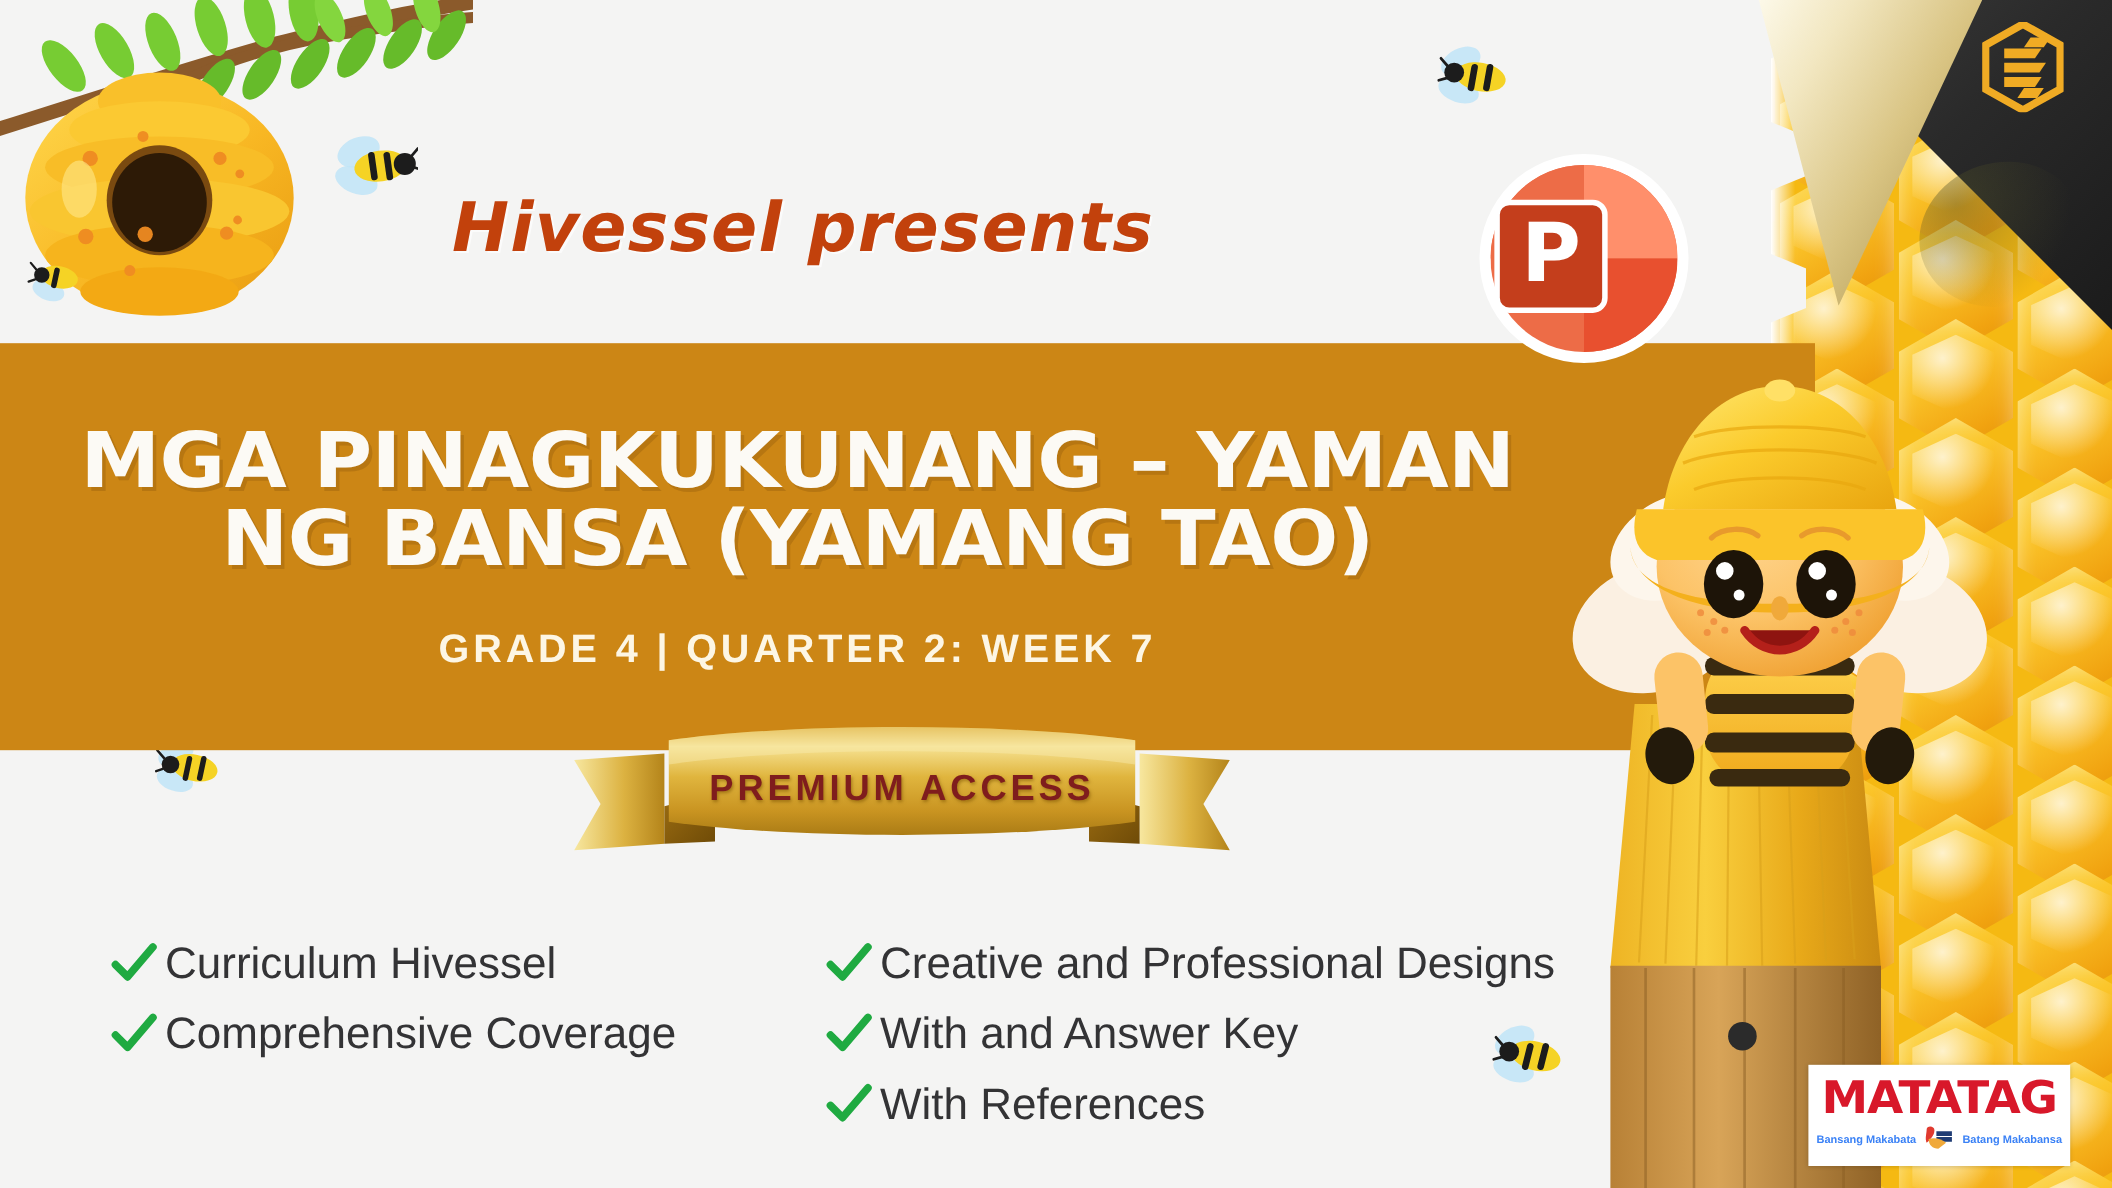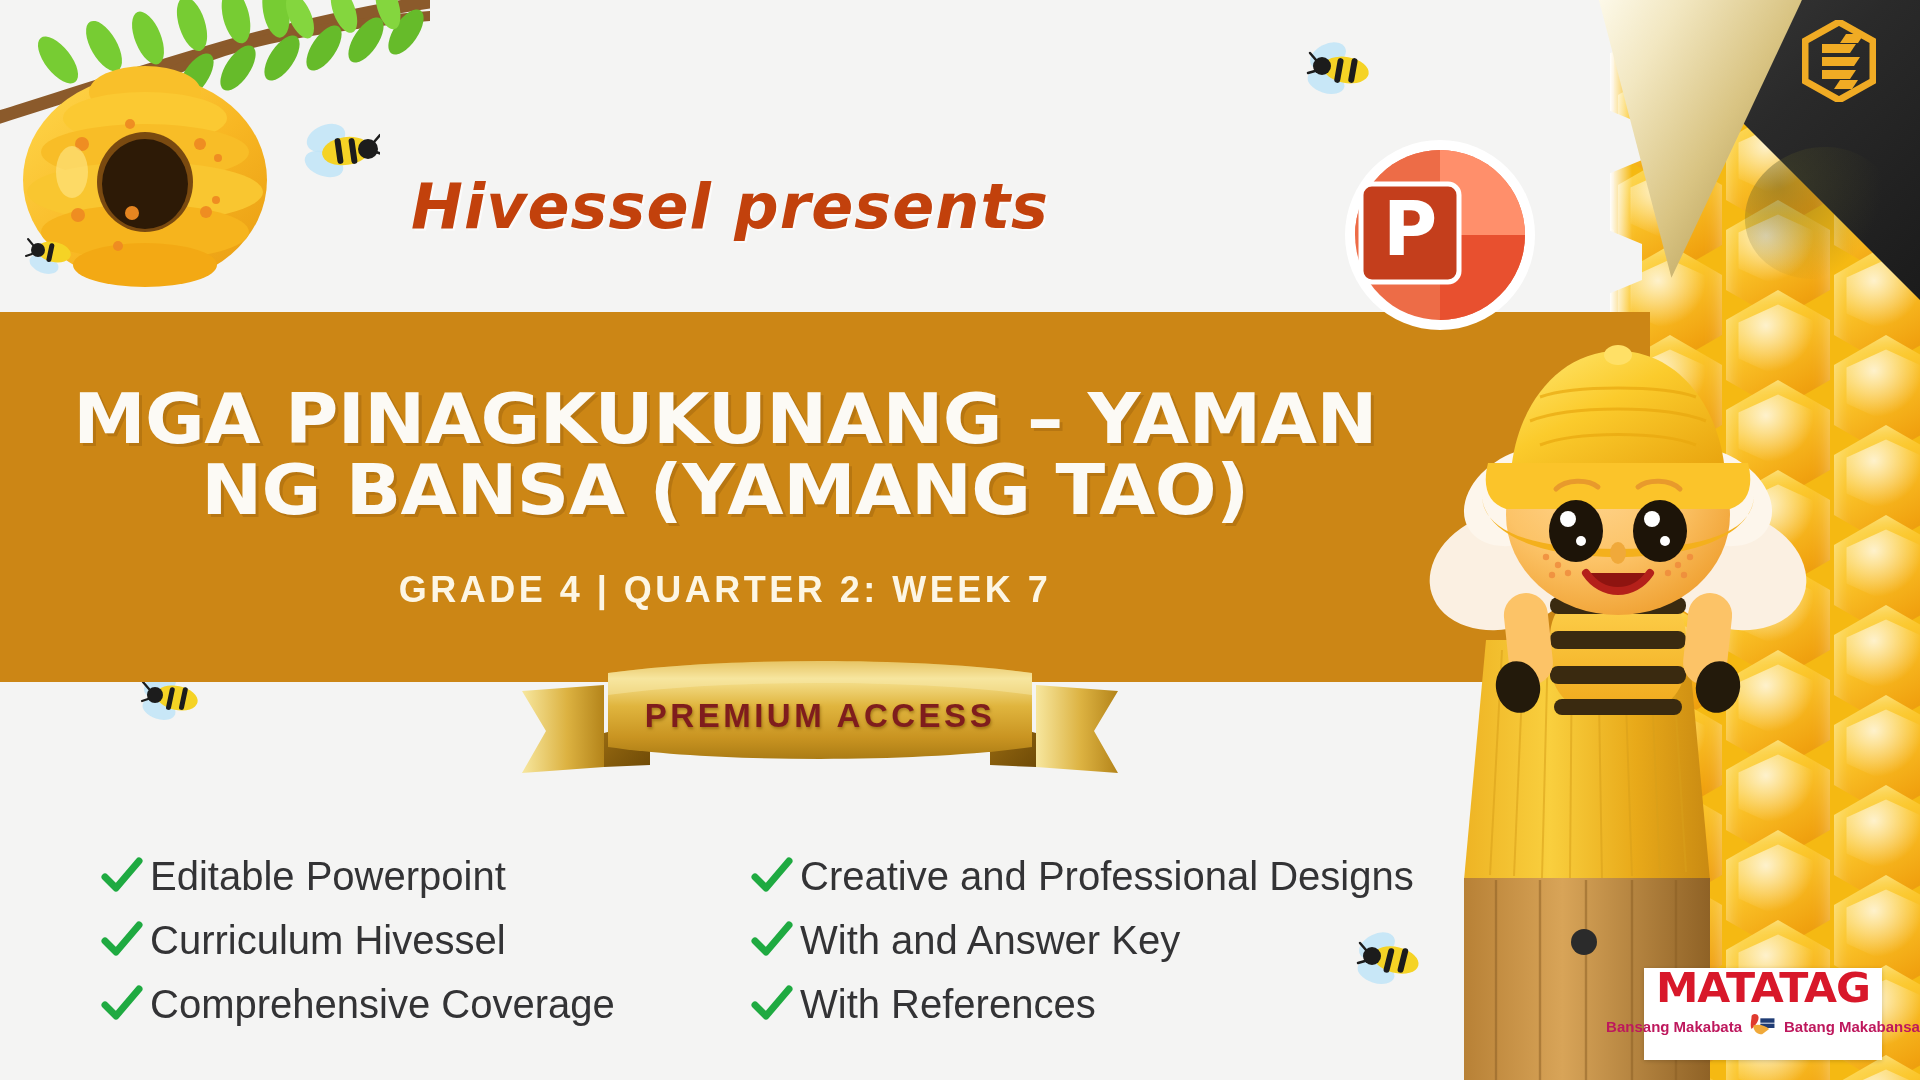--- a/index.html
+++ b/index.html
@@ -154,38 +154,38 @@
     font-family:"Liberation Sans", sans-serif;
     font-size:40px;
     color:#333335;
     white-space:nowrap;
   }
 
   
   .matatag{
     position:absolute; right:38px; bottom:20px;
     width:238px; height:92px; background:#fff;
-    display:flex; flex-direction:column; align-items:center; justify-content:flex-start;
+    display:flex; flex-direction:column; align-items:center; justify-content:center;
     box-shadow:0 1px 4px rgba(0,0,0,.18);
   }
   .mt-word{
     font-family:"DejaVu Sans", sans-serif;
     font-weight:bold;
     color:#d8182a;
     font-size:41px;
     letter-spacing:-1px;
     line-height:1;
     transform:scaleX(1.04);
   }
   .mt-row{
     display:flex; align-items:center; gap:6px; margin-top:4px;
   }
   .mt-sub{
     font-family:"Liberation Sans", sans-serif;
-    font-size:15px; font-weight:bold; color:#be185d;
+    font-size:10px; font-weight:bold; color:#3b82f6;
     white-space:nowrap;
   }
 
   
   .branch{ position:absolute; top:0; left:0; width:430px; height:300px; }
   .beehive{ position:absolute; top:60px; left:20px; width:250px; height:230px; }
   .bee{ position:absolute; }
   .haystack{ position:absolute; }
   .mascot{ position:absolute; }
 </style>
@@ -606,28 +606,20 @@
   </div>
 
   <div class="features">
     <div class="feat-col">
       <div class="feat">
         <span class="check">
           <svg viewBox="0 0 44 44" width="44" height="44">
               <path d="M5,23 L16,34 L39,7" stroke="#1faa41" stroke-width="7" fill="none" stroke-linecap="round" stroke-linejoin="round"></path>
             </svg>
         </span>
-        <span class="feat-text">Editable Powerpoint</span>
-      </div>
-      <div class="feat">
-        <span class="check">
-          <svg viewBox="0 0 44 44" width="44" height="44">
-              <path d="M5,23 L16,34 L39,7" stroke="#1faa41" stroke-width="7" fill="none" stroke-linecap="round" stroke-linejoin="round"></path>
-            </svg>
-        </span>
         <span class="feat-text">Curriculum Hivessel</span>
       </div>
       <div class="feat">
         <span class="check">
           <svg viewBox="0 0 44 44" width="44" height="44">
               <path d="M5,23 L16,34 L39,7" stroke="#1faa41" stroke-width="7" fill="none" stroke-linecap="round" stroke-linejoin="round"></path>
             </svg>
         </span>
         <span class="feat-text">Comprehensive Coverage</span>
       </div>

